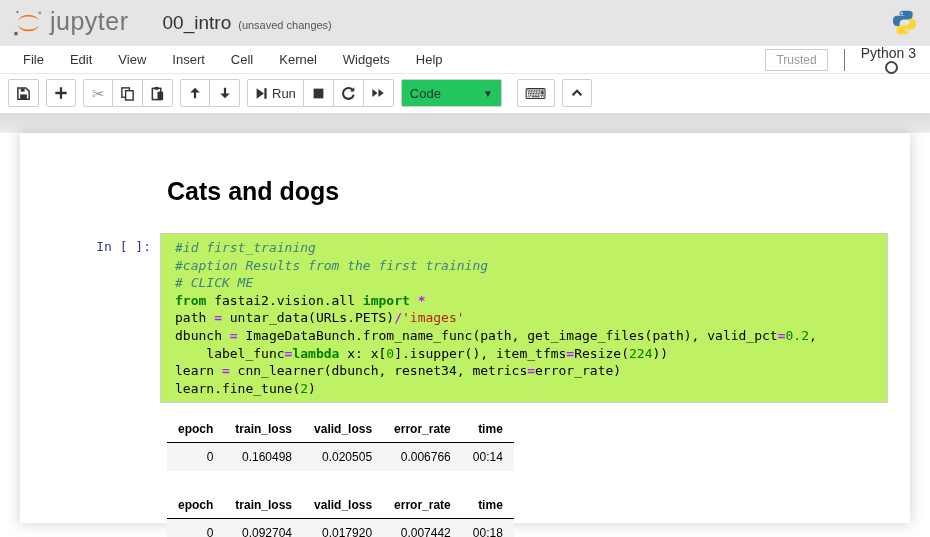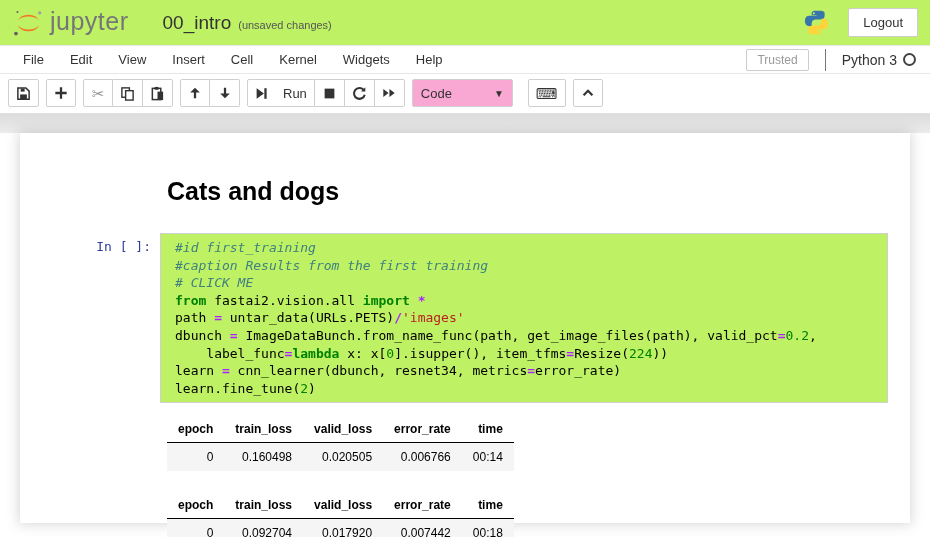--- a/index.html
+++ b/index.html
@@ -1,20 +1,20 @@
 <!DOCTYPE html>
 <html><head>
 <meta charset="utf-8">
 <style>
   * { margin:0; padding:0; box-sizing:border-box; }
   html,body { width:930px; height:537px; overflow:hidden; background:#fff;
     font-family:"Liberation Sans", sans-serif; color:#333; }
 
   
-  .header { display:flex; align-items:center; height:45px; padding:11px 12px; background:#bef264; }
+  .header { display:flex; align-items:center; height:45px; padding:11px 12px; background:#e5e5e5; }
   .logo { display:flex; align-items:center; gap:6px; cursor:pointer; }
   .logo-text { font-size:25px; color:#767677; letter-spacing:.5px; font-weight:400; margin-top:-3px; }
   .nb-title { font-size:19px; color:#333; margin-left:34px; cursor:pointer; }
   .autosave { font-size:11px; color:#555; margin-left:7px; margin-top:4px; }
   .header-right { margin-left:auto; display:flex; align-items:center; gap:18px; }
   .logout-btn { font-size:13px; color:#333; background:#fff; border:1px solid #ccc; border-radius:2px;
     padding:6px 14px; cursor:pointer; }
 
   
   .menubar { display:flex; align-items:center; height:29px; border-top:1px solid #e7e7e7;
@@ -29,24 +29,24 @@
   
   .toolbar { display:flex; align-items:center; gap:7px; padding:5px 8px 6px 8px; background:#fff; }
   .btn-group { display:flex; }
   .tb-btn { height:28px; min-width:30px; display:flex; align-items:center; justify-content:center;
     background:#fff; border:1px solid #cfcfcf; padding:0 7px; cursor:pointer; color:#333; }
   .btn-group .tb-btn + .tb-btn { border-left:none; }
   .btn-group .tb-btn:first-child { border-radius:2px 0 0 2px; }
   .btn-group .tb-btn:last-child { border-radius:0 2px 2px 0; }
   .btn-group .tb-btn:only-child { border-radius:2px; }
   .tb-btn svg { display:block; }
-  .run-label { font-size:13px; margin-left:15px; }
+  .run-label { font-size:13px; margin-left:4px; }
   .cut-icon { color:#999; }
   .celltype { display:flex; align-items:center; justify-content:space-between; width:101px; height:28px;
-    border:1px solid #cfcfcf; border-radius:2px; background:#f9a8d4; font-size:13px; padding:0 8px; cursor:pointer; }
+    border:1px solid #cfcfcf; border-radius:2px; background:#22c55e; font-size:13px; padding:0 8px; cursor:pointer; }
   .dd-arrow { font-size:10px; color:#333; }
   .kbd-glyph { font-size:15px; line-height:1; }
 
   
   .band { height:20px; background:linear-gradient(#dcdcdc,#ececec); border-top:1px solid #e0e0e0; }
   .nb-container { background:#fff; margin:0 20px; height:390px; box-shadow:0 0 12px 1px rgba(87,87,87,.25);
     padding-top:44px; }
 
   .heading { margin-left:147px; font-size:25px; font-weight:bold; color:#000; }
 
@@ -83,39 +83,38 @@
     </svg>
     <span class="logo-text">jupyter</span>
   </div>
   <span class="nb-title">00_intro</span>
   <span class="autosave">(unsaved changes)</span>
   <div class="header-right">
     <svg width="27" height="27" viewBox="0 0 32 32">
       <path fill="#3776ab" d="M15.9 2c-6 0-5.6 2.6-5.6 2.6v2.7h5.7v.8H8.1S2.3 7.4 2.3 14s5 6.3 5 6.3h3v-2.8s-.2-5 4.9-5h5.6s4.8.1 4.8-4.6V5s.7-3-5.7-3zm-3.1 1.8a1.3 1.3 0 1 1 0 2.6 1.3 1.3 0 0 1 0-2.6z"></path>
       <path fill="#ffd43b" d="M16.1 30c6 0 5.6-2.6 5.6-2.6v-2.7H16v-.8h7.9s5.8.7 5.8-5.9-5-6.3-5-6.3h-3v2.8s.2 5-4.9 5h-5.6s-4.8-.1-4.8 4.6V27s-.7 3 5.7 3zm3.1-1.8a1.3 1.3 0 1 1 0-2.6 1.3 1.3 0 0 1 0 2.6z"></path>
     </svg>
-    <button class="logout-btn">Logout</button>
   </div>
 </div>
 
 <div class="menubar">
   <div style="display:flex">
       <div class="menu-item">File</div>
       <div class="menu-item">Edit</div>
       <div class="menu-item">View</div>
       <div class="menu-item">Insert</div>
       <div class="menu-item">Cell</div>
       <div class="menu-item">Kernel</div>
       <div class="menu-item">Widgets</div>
       <div class="menu-item">Help</div>
     </div>
   <div class="menubar-right">
     <span class="trusted">Trusted</span>
     <span class="kernel-sep"></span>
-    <span style="display:flex;align-items:center;">
+    <span style="display:flex;align-items:center;flex-direction:column;">
       <span class="kernel-name">Python 3</span>
       <span class="kernel-ind"></span>
     </span>
   </div>
 </div>
 
 <div class="toolbar">
   <div class="btn-group">
     <div class="tb-btn">
       <svg width="15" height="15" viewBox="0 0 16 16">

